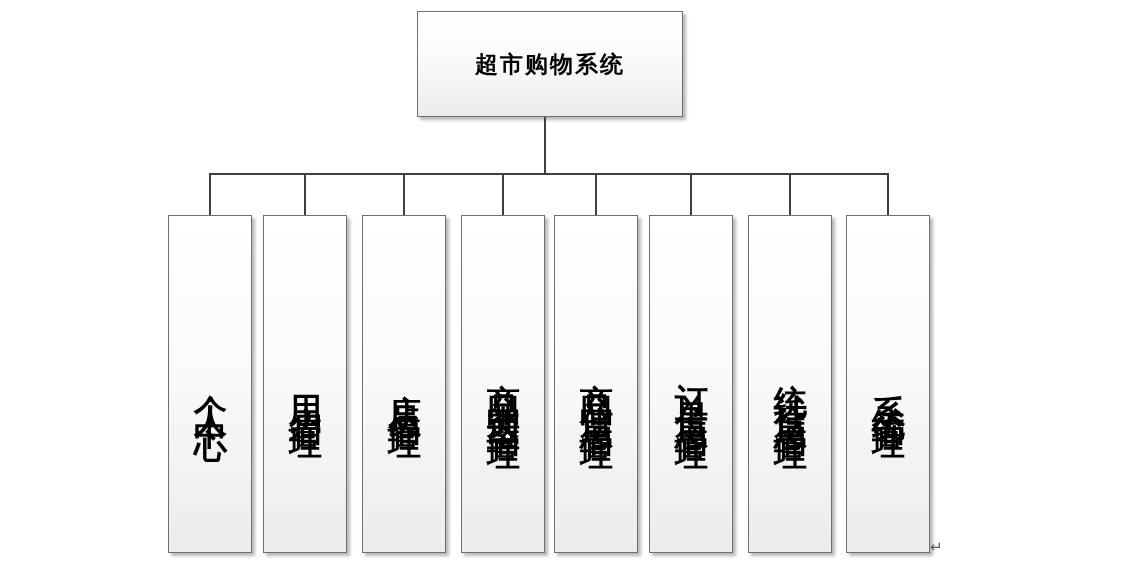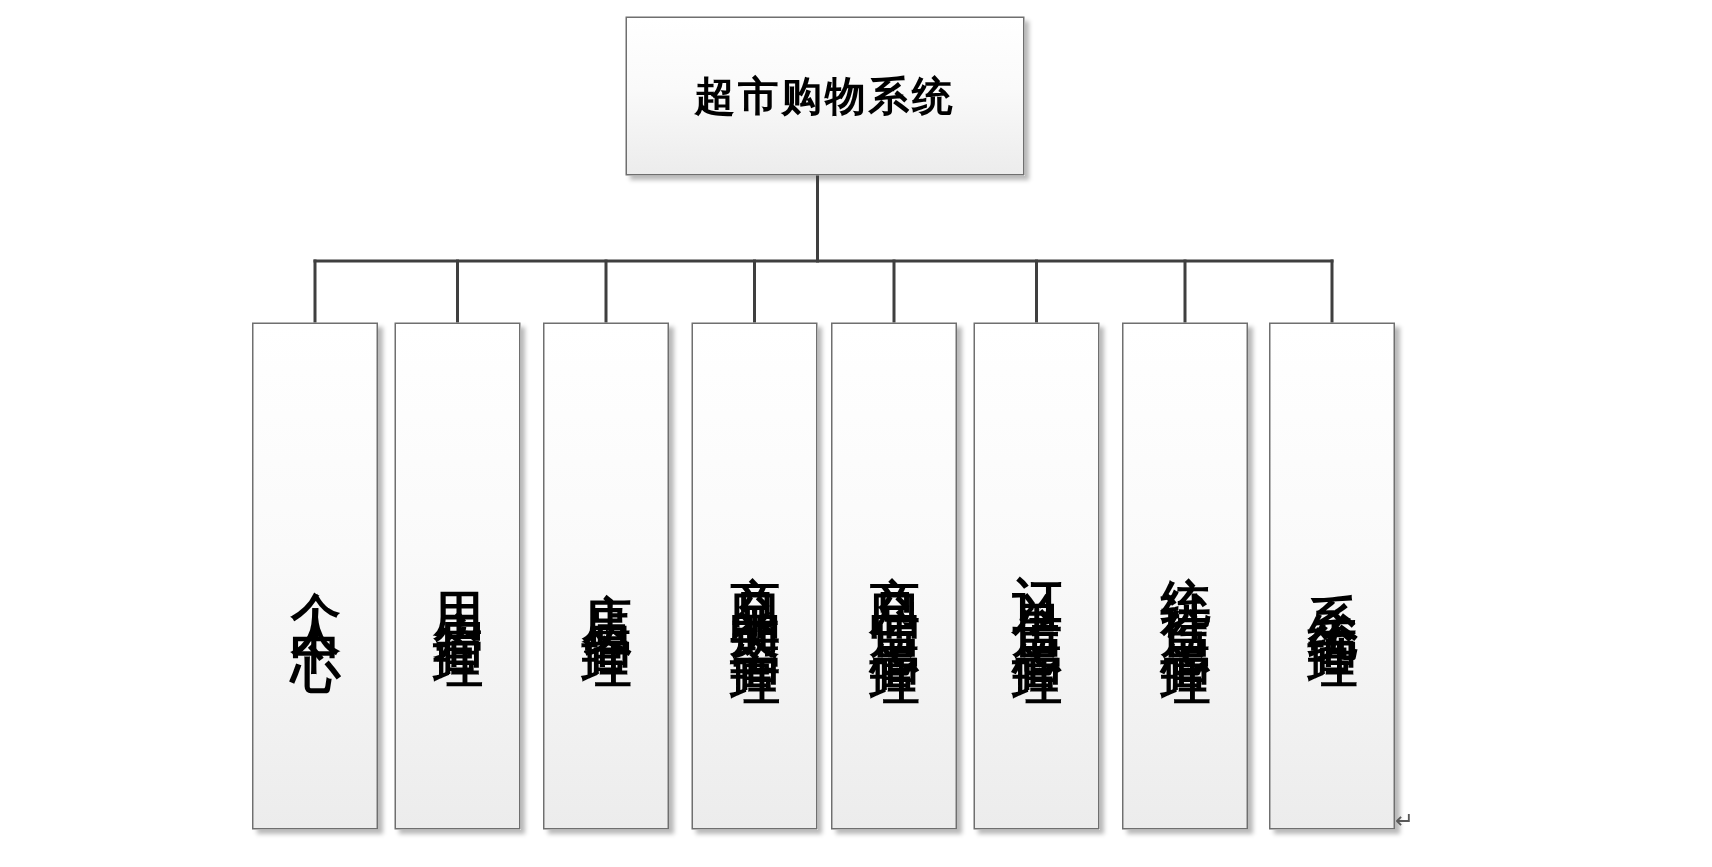--- a/index.html
+++ b/index.html
@@ -25,21 +25,21 @@
     align-items: center;
     justify-content: center;
   }
   .root-node {
     left: 417px;
     top: 11px;
     width: 266px;
     height: 106px;
   }
   .root-label {
-    font-size: 27px;
+    font-size: 23px;
     font-weight: bold;
     color: #000000;
     letter-spacing: 2px;
     white-space: nowrap;
   }
   .child-node {
     top: 215px;
     width: 84px;
     height: 338px;
   }

